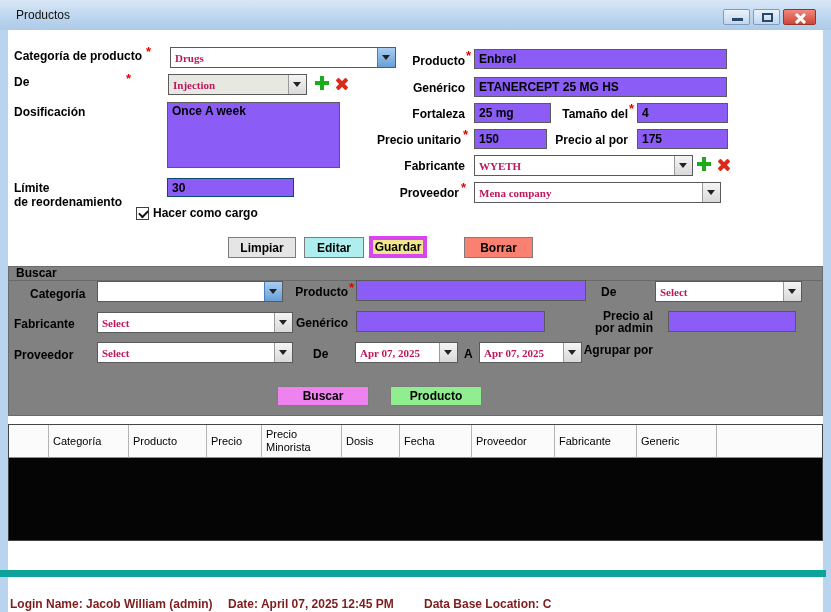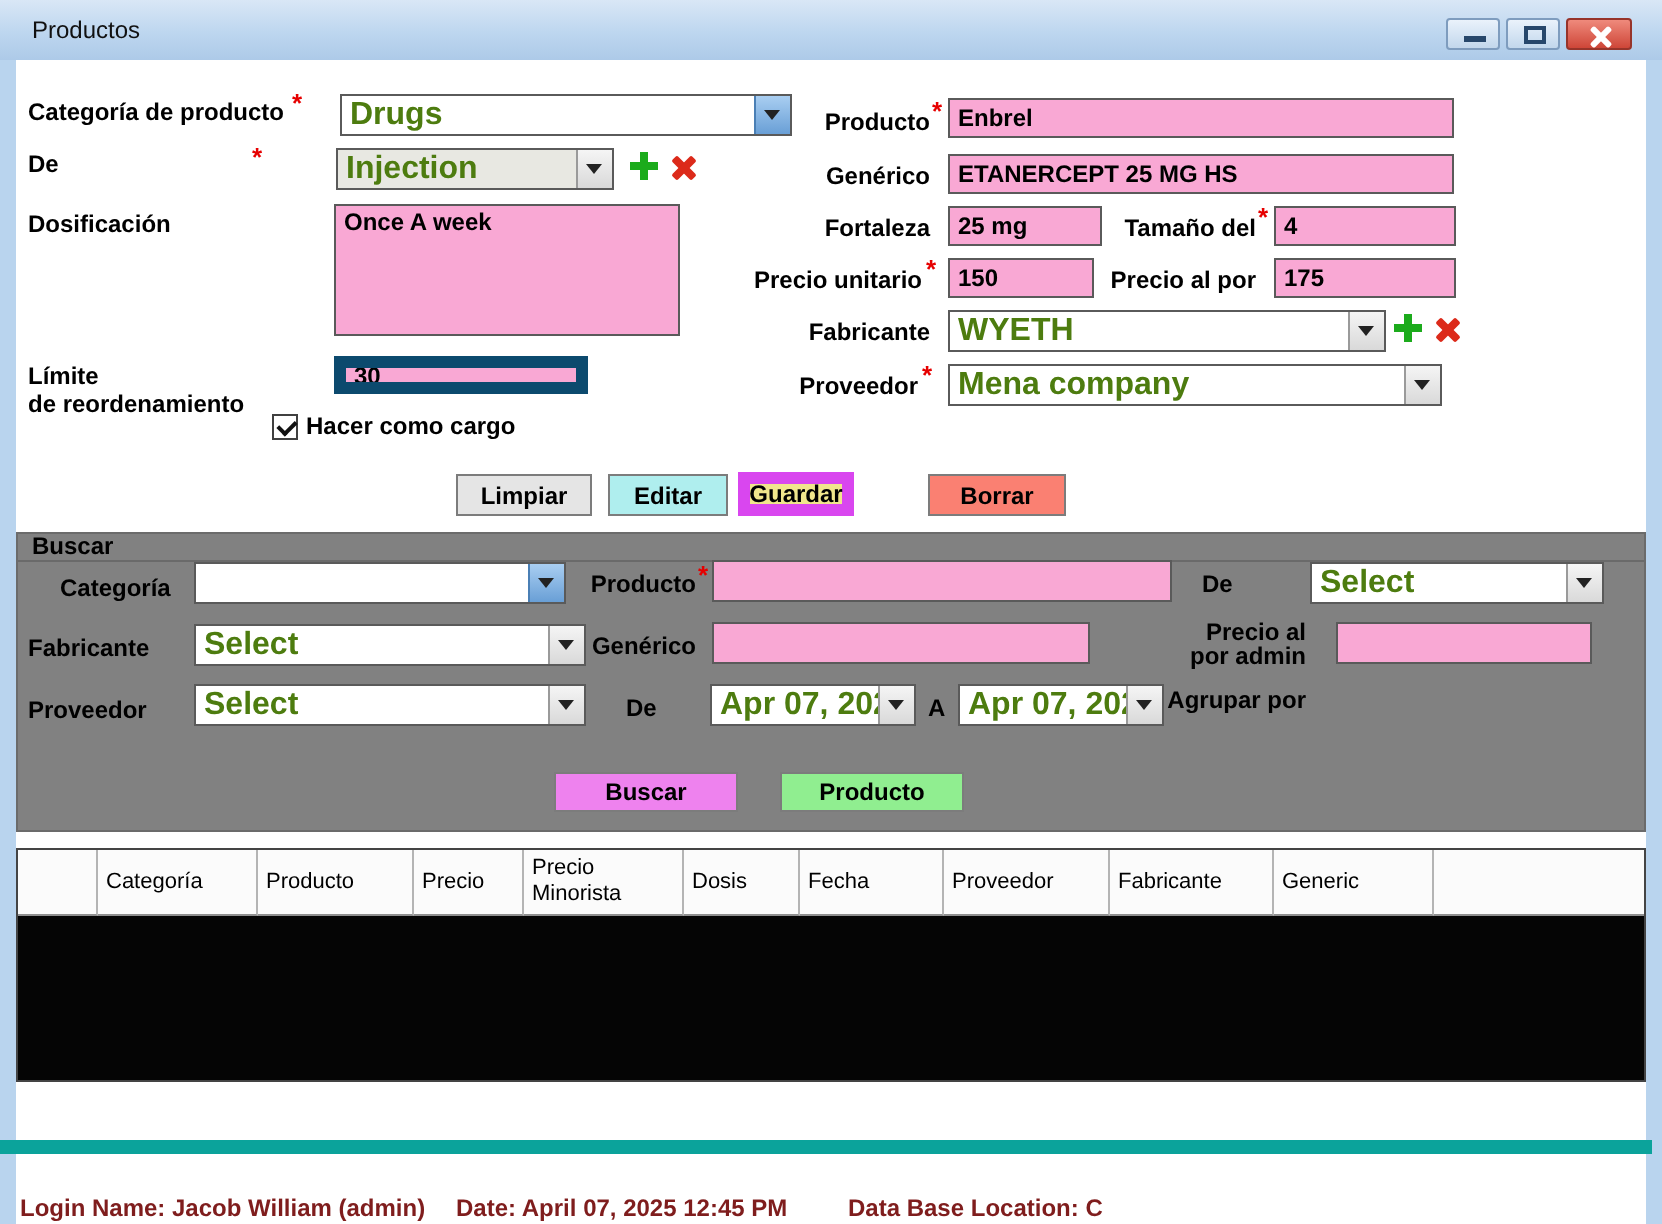--- a/index.html
+++ b/index.html
@@ -21,39 +21,39 @@
   .g-x { position:absolute; left:0; top:0; width:100%; height:100%; }
   .g-x::before, .g-x::after { content:""; position:absolute; left:10px; top:7px; width:13px; height:3px;
                               background:#fff; border-radius:1px; }
   .g-x::before { transform:rotate(45deg); } .g-x::after { transform:rotate(-45deg); }
 
   .client { position:absolute; left:8px; top:30px; width:815px; height:582px; background:#ffffff; }
 
   
   .lb { position:absolute; font-size:12px; font-weight:bold; color:#000; white-space:nowrap; }
   .req { position:absolute; color:#e60000; font-size:13px; font-weight:bold; }
-  .ti { position:absolute; box-sizing:border-box; background:#f9a8d4; border:1px solid #5a5a5a;
+  .ti { position:absolute; box-sizing:border-box; background:#8b5cf6; border:1px solid #5a5a5a;
         font-family:"Liberation Sans",sans-serif; font-size:12px; font-weight:bold; color:#000;
         padding:1px 4px; outline:none; }
-  .ti.focus { border:6px solid #0c4a6e; }
+  .ti.focus { border:1px solid #0c4a6e; }
   .ta { resize:none; overflow:hidden; line-height:1.2; }
   .combo { position:absolute; display:flex; box-sizing:border-box; background:#fff; border:1px solid #5a5a5a; }
-  .combo .ct { flex:1; font-size:16px; font-weight:bold; color:#4d7c0f; padding:0 4px;
-               white-space:nowrap; overflow:hidden; align-self:center; }
+  .combo .ct { flex:1; font-size:11px; font-weight:bold; color:#be185d; padding:0 4px;
+               white-space:nowrap; overflow:hidden; align-self:center;font-family:Liberation Serif, serif; }
   .combo .ca { width:17px; align-self:stretch; position:relative;
                background:linear-gradient(180deg,#f5f5f5,#d9d9d9); border-left:1px solid #9a9a9a; }
   .combo .ca::after { content:""; position:absolute; left:4px; top:7px;
                       border:4px solid transparent; border-top:5px solid #222; }
   .combo.bluearrow .ca { background:linear-gradient(180deg,#a9cef1,#699fd6); border-left-color:#4a7fb5; }
   .combo.dis { background:#e8e8e2; }
   .wbtn { position:absolute; box-sizing:border-box; border:1px solid #7c7c7c; background:#e5e5e5;
           font-family:"Liberation Sans",sans-serif; font-size:12px; font-weight:bold; color:#000;
           display:flex; align-items:center; justify-content:center; cursor:default; }
   .b-editar   { background:#AFEEEE; }
-  .b-guardar  { background:#F0E68C; border:6px solid #d946ef; }
+  .b-guardar  { background:#F0E68C; border:4px solid #d946ef; }
   .b-borrar   { background:#FA8072; }
   .b-buscar   { background:#EE82EE; }
   .b-imprimir { background:#90EE90; }
 
   .cb { position:absolute; width:13px; height:13px; background:#fff; border:1px solid #404040; box-sizing:border-box; }
   .cb .tick { position:absolute; left:2px; top:2px; width:7px; height:4px;
               border-left:2px solid #111; border-bottom:2px solid #111; transform:rotate(-45deg); }
 
   .iplus { position:absolute; width:16px; height:16px; }
   .iplus::before { content:""; position:absolute; left:6px; top:1px; width:4px; height:14px; background:#1cab1c; }

